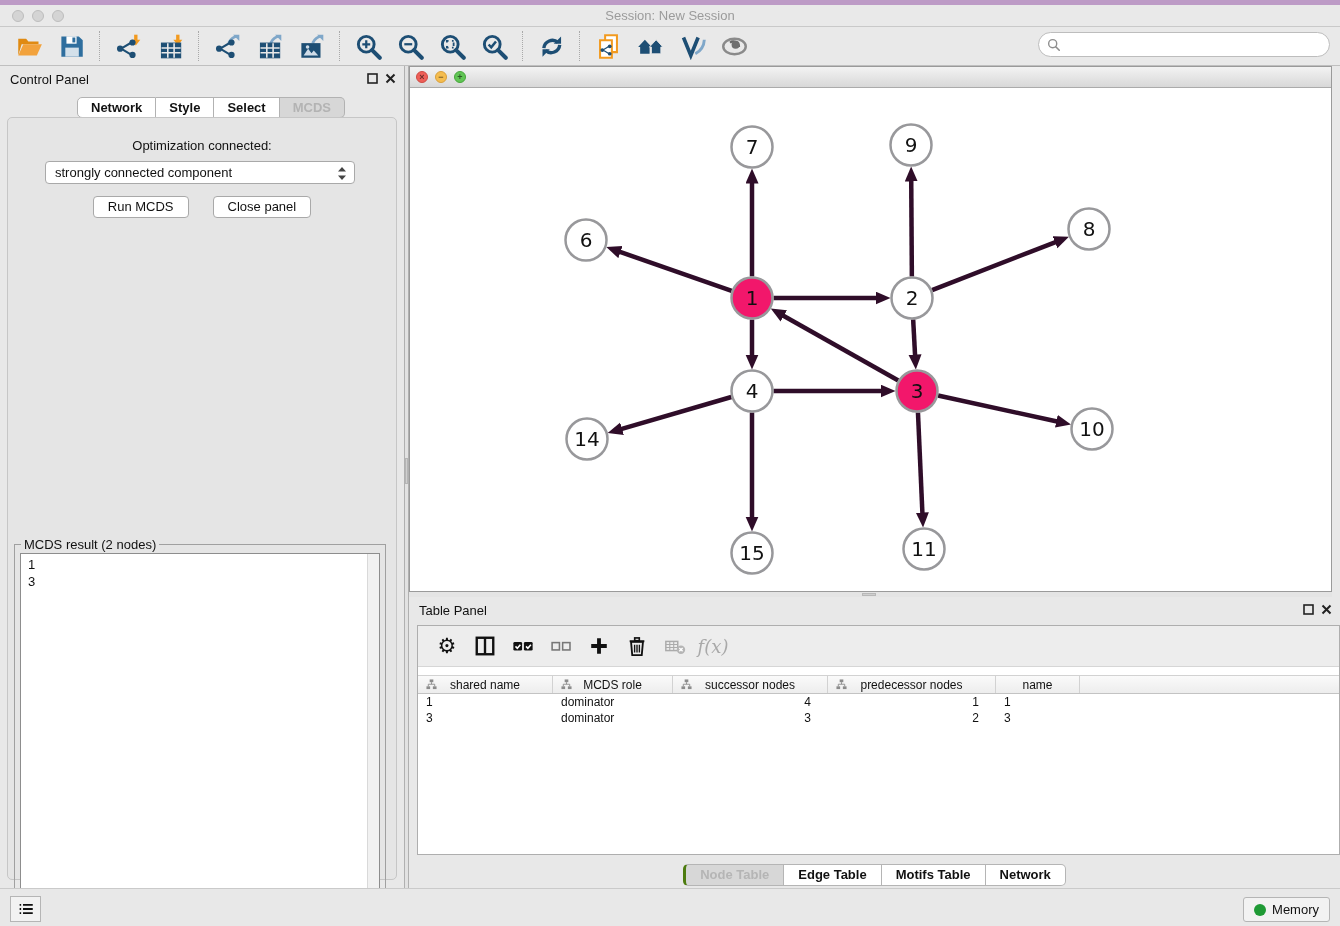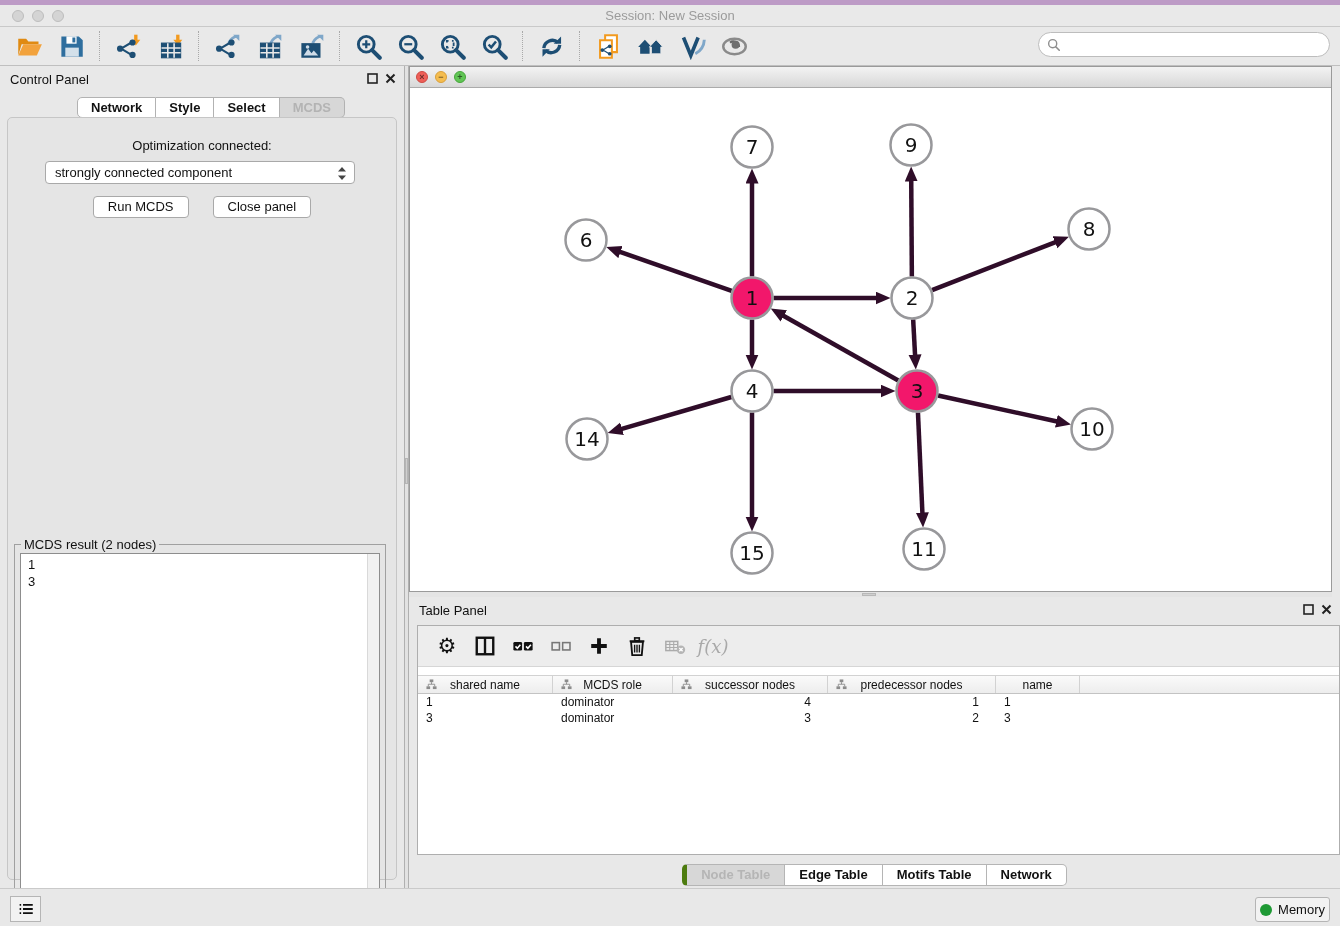--- a/index.html
+++ b/index.html
@@ -70,29 +70,29 @@
   .tp-icon .fx { font-family:"DejaVu Serif",serif; font-style:italic; font-size:18px; color:#a9a9a9; }
   .tp-table { position:absolute; left:0; top:49px; width:100%; }
   .tp-head { display:flex; height:19px; background:linear-gradient(#fafafa,#ededed); border-top:1px solid #d2d2d2; border-bottom:1px solid #c3c3c3; }
   .tp-th { display:flex; align-items:center; justify-content:center; gap:6px; border-right:1px solid #d2d2d2; font-size:12px; color:#111; position:relative; }
   .tp-th svg { width:11px; height:11px; position:absolute; left:8px; }
   .tp-row { display:flex; height:16px; background:#fff; }
   .tp-td { font-size:12px; color:#111; line-height:16px; padding:0 8px; overflow:hidden; }
   .tp-td.r { text-align:right; padding-right:17px; }
   .tp-tabs { position:absolute; left:0; right:0; top:267px; display:flex; justify-content:center; }
   .tp-tab { height:22px; padding:0 14px; background:#fff; border:1px solid #b5b5b5; border-left:none; font-size:13px; font-weight:bold; line-height:20px; color:#111; }
-  .tp-tab:first-child { border-left:5px solid #4d7c0f; border-radius:5px 0 0 5px; }
+  .tp-tab:first-child { border-left:3px solid #4d7c0f; border-radius:5px 0 0 5px; }
   .tp-tab:last-child { border-radius:0 5px 5px 0; }
   .tp-tab.active { background:#d7d7d7; color:#b5b5b5; }
 
   
   .statusbar { position:absolute; left:0; top:888px; width:1340px; height:38px; background:#e8e8e8; border-top:1px solid #cacaca; }
   .list-btn { position:absolute; left:10px; top:7px; width:31px; height:26px; background:#f2f2f2; border:1px solid #b5b5b5; display:flex; align-items:center; justify-content:center; }
   .list-btn svg { width:18px; height:18px; }
-  .memory-btn { position:absolute; right:10px; top:8px; height:25px; background:#f2f2f2; border:1px solid #b5b5b5; border-radius:3px; display:flex; align-items:center; gap:6px; padding:0 4px; font-size:13px; color:#111; }
+  .memory-btn { position:absolute; right:10px; top:8px; height:25px; background:#f2f2f2; border:1px solid #b5b5b5; border-radius:3px; display:flex; align-items:center; gap:6px; padding:0 10px; font-size:13px; color:#111; }
   .mem-dot { width:12px; height:12px; border-radius:50%; background:#1f9a35; }
 </style>
 </head>
 <body>
 
 <div class="screen">
 
   <div class="accent-strip"></div>
   <div class="titlebar">
     <div class="tl-group">

